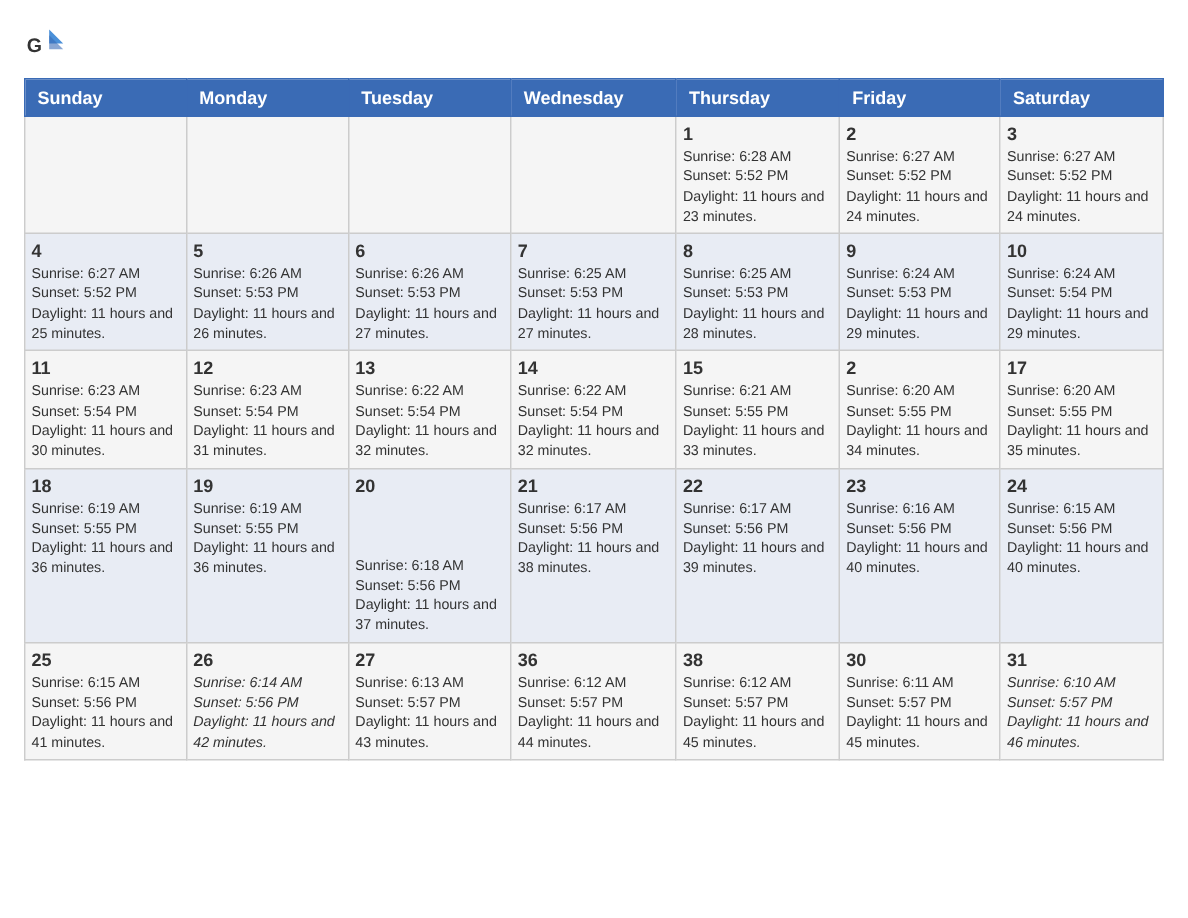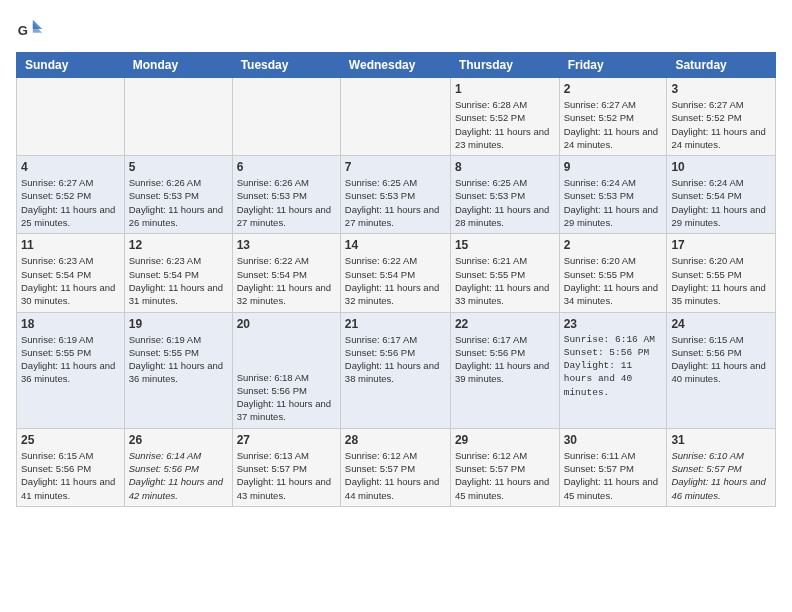--- a/index.html
+++ b/index.html
@@ -266,21 +266,21 @@
 Daylight: 11 hours and 38 minutes.</div>
         </td>
         <td>
           <span class="day-num">22</span>
           <div class="day-info" style="white-space: pre-line;">Sunrise: 6:17 AM
 Sunset: 5:56 PM
 Daylight: 11 hours and 39 minutes.</div>
         </td>
         <td>
           <span class="day-num">23</span>
-          <div class="day-info" style="white-space: pre-line; font-family: Liberation Mono, monospace;">Sunrise: 6:16 AM
+          <div class="day-info" style="white-space: pre-line;">Sunrise: 6:16 AM
 Sunset: 5:56 PM
 Daylight: 11 hours and 40 minutes.</div>
         </td>
         <td>
           <span class="day-num">24</span>
           <div class="day-info" style="white-space: pre-line;">Sunrise: 6:15 AM
 Sunset: 5:56 PM
 Daylight: 11 hours and 40 minutes.</div>
         </td>
       </tr>
@@ -297,27 +297,27 @@
 Sunset: 5:56 PM
 Daylight: 11 hours and 42 minutes.</div>
         </td>
         <td>
           <span class="day-num">27</span>
           <div class="day-info" style="white-space: pre-line;">Sunrise: 6:13 AM
 Sunset: 5:57 PM
 Daylight: 11 hours and 43 minutes.</div>
         </td>
         <td>
-          <span class="day-num">28</span>
+          <span class="day-num">36</span>
           <div class="day-info" style="white-space: pre-line;">Sunrise: 6:12 AM
 Sunset: 5:57 PM
 Daylight: 11 hours and 44 minutes.</div>
         </td>
         <td>
-          <span class="day-num">29</span>
+          <span class="day-num">38</span>
           <div class="day-info" style="white-space: pre-line;">Sunrise: 6:12 AM
 Sunset: 5:57 PM
 Daylight: 11 hours and 45 minutes.</div>
         </td>
         <td>
           <span class="day-num">30</span>
           <div class="day-info" style="white-space: pre-line;">Sunrise: 6:11 AM
 Sunset: 5:57 PM
 Daylight: 11 hours and 45 minutes.</div>
         </td>

